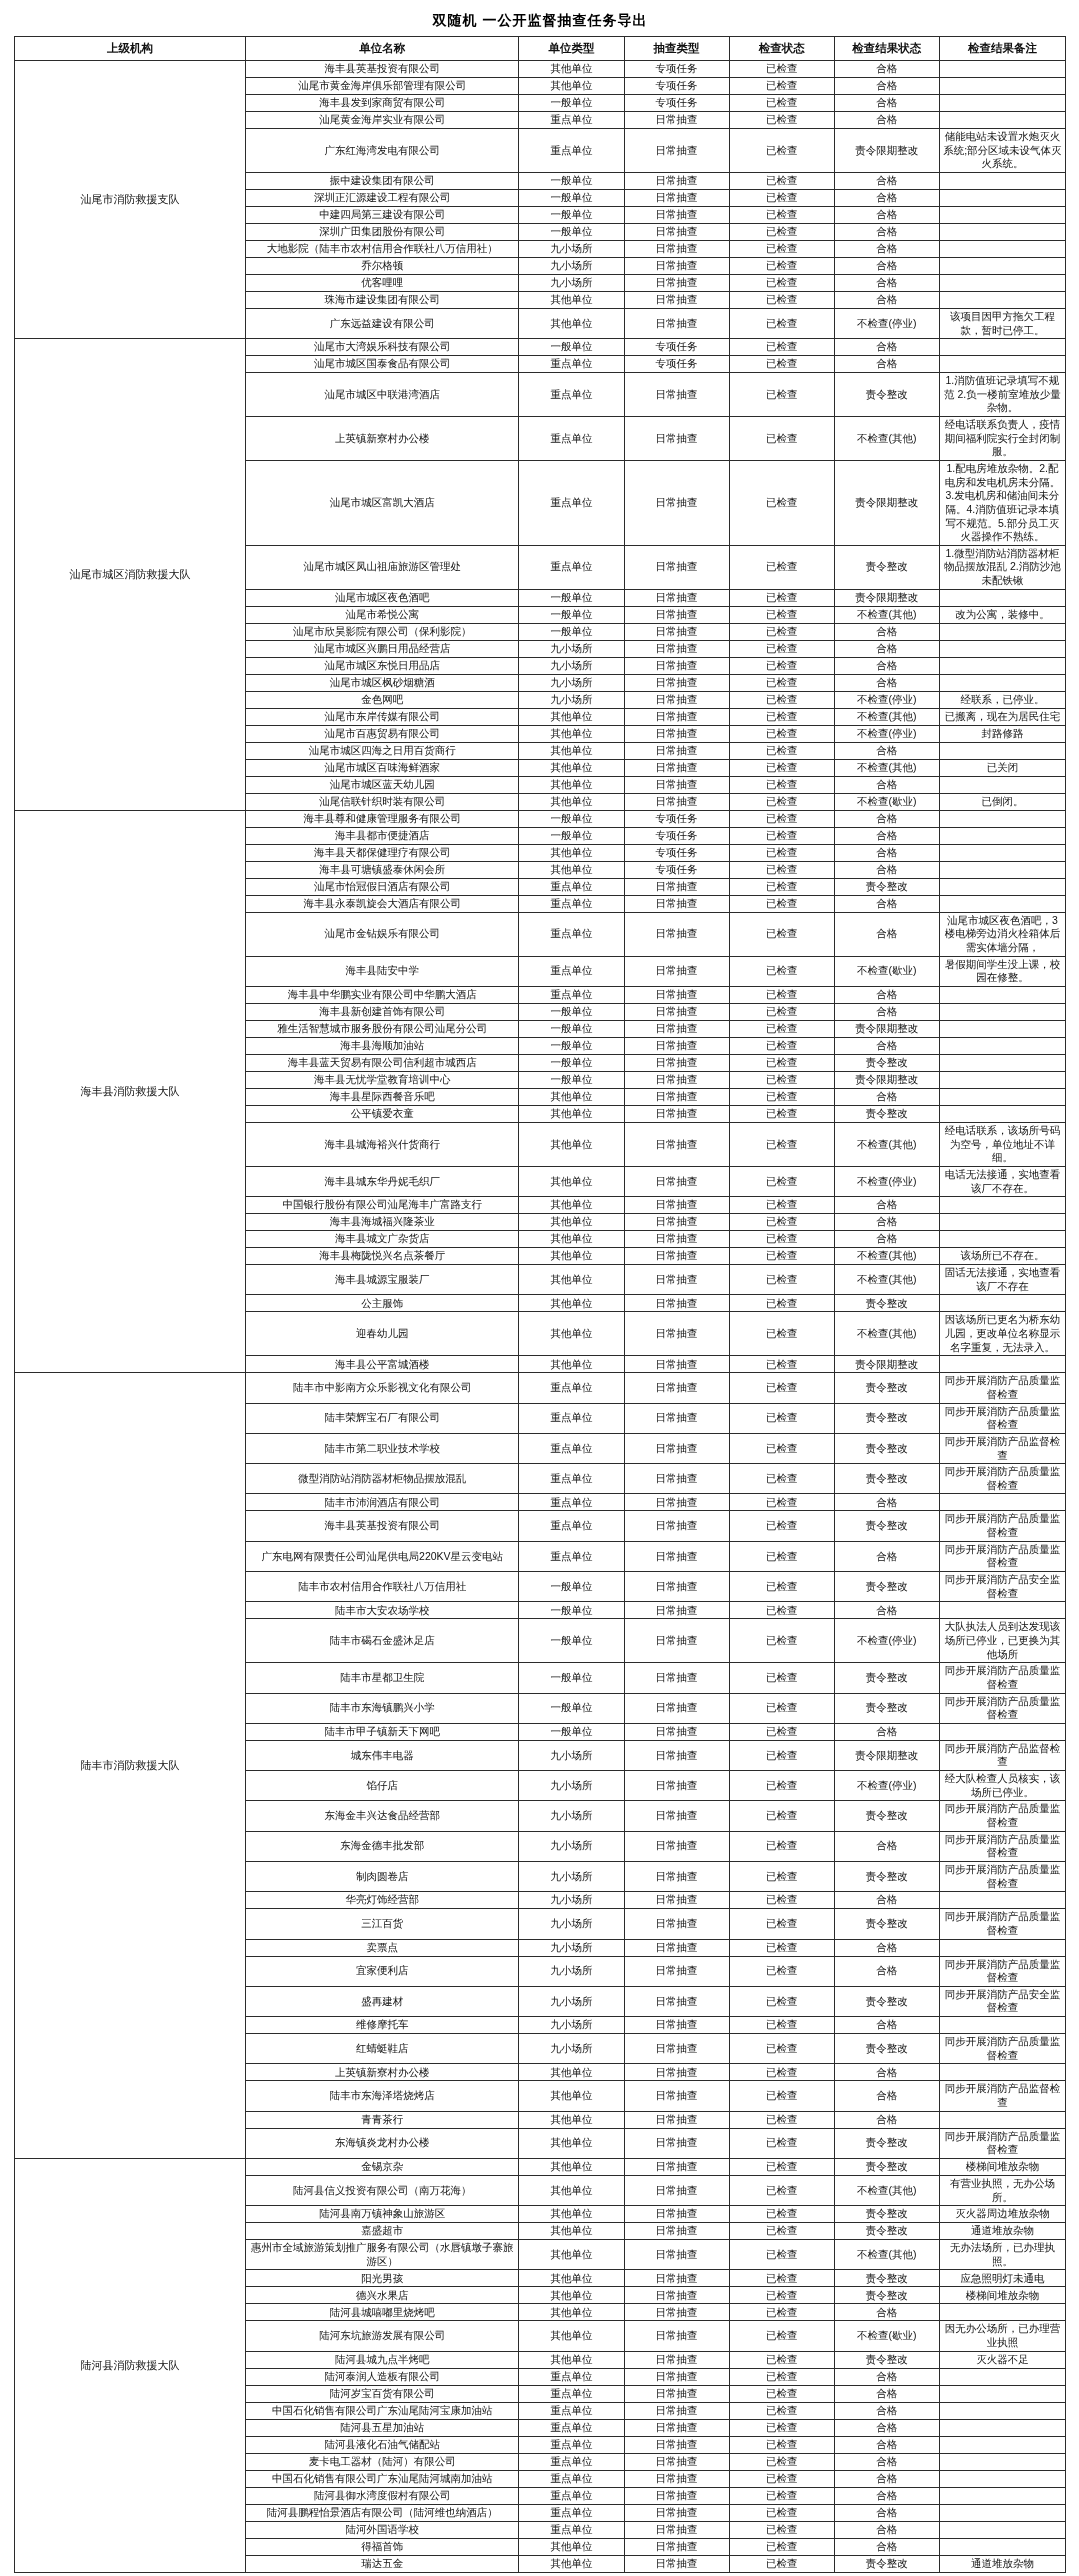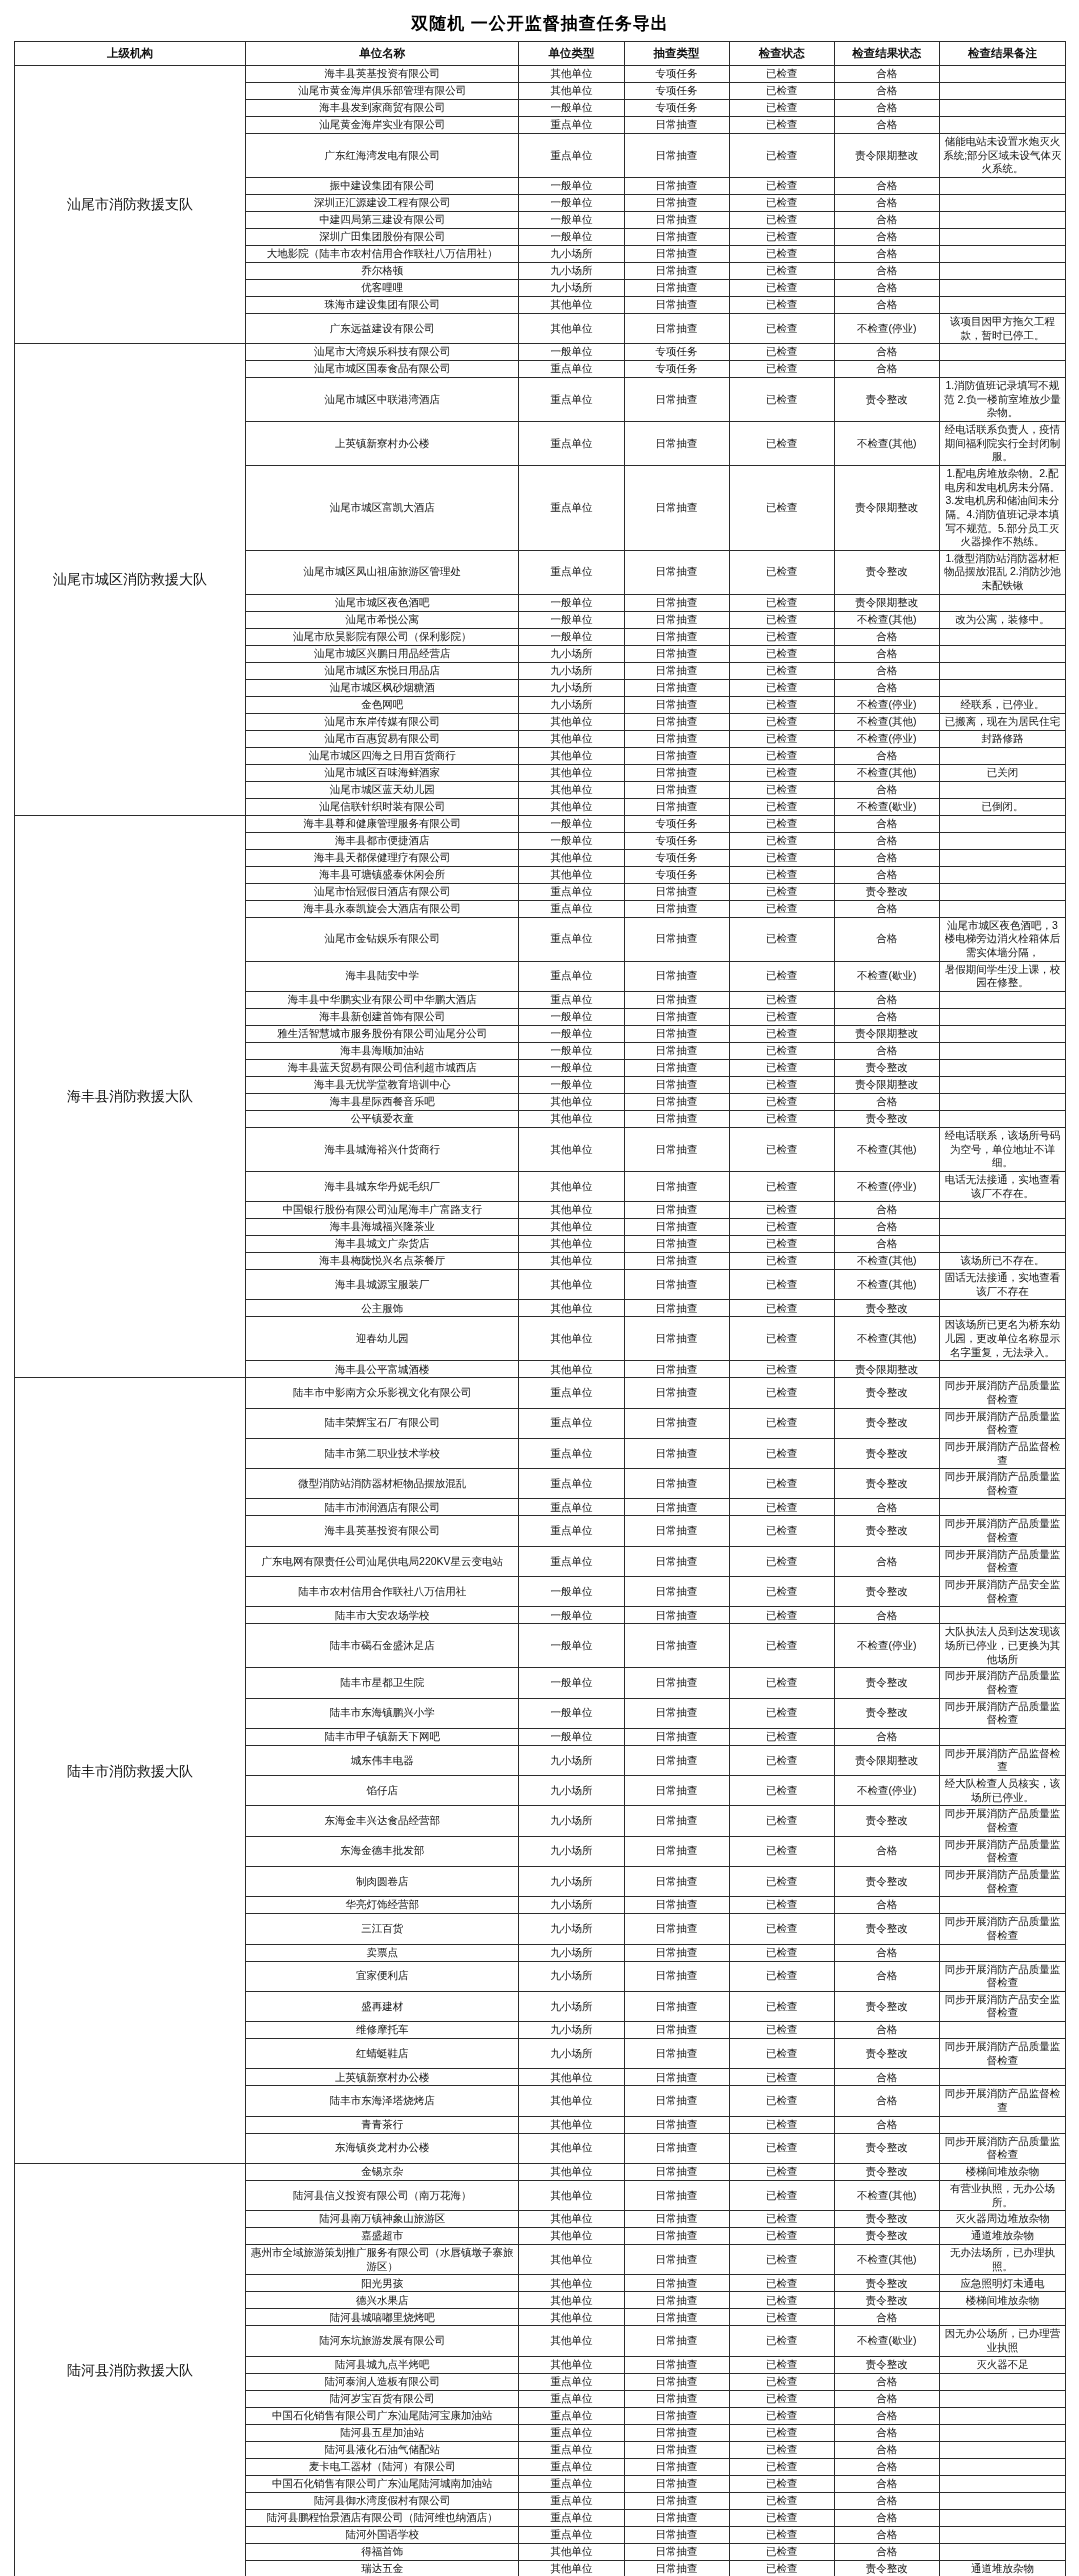--- a/index.html
+++ b/index.html
@@ -1,20 +1,20 @@
 <!DOCTYPE html>
 <html><head>
 <meta charset="utf-8">
 <style>
   html, body { margin: 0; padding: 0; background: #ffffff; }
   body { font-family: "Liberation Sans", "DejaVu Sans", sans-serif; color: #111; }
   .page { width: 1080px; margin: 0 auto; padding-top: 8px; }
   .title {
     text-align: center;
-    font-size: 17px;
+    font-size: 14px;
     font-weight: bold;
     color: #000;
     margin: 4px 0 6px 0;
     letter-spacing: 1px;
   }
   table.audit {
     border-collapse: collapse;
     width: 1052px;
     margin: 0 auto 10px auto;
     table-layout: fixed;
@@ -30,21 +30,21 @@
     color: #111;
   }
   table.audit th {
     font-weight: bold;
     font-size: 11.5px;
     padding: 4px 2px;
     background: #ffffff;
     margin-top: 24px;
   }
   table.audit td.org {
-    font-size: 14px;
+    font-size: 11px;
     vertical-align: middle;
   }
   table.audit td { height: 14px; }
 </style>
 </head>
 <body>
 
 <div class="page">
   <div class="title">双随机 一公开监督抽查任务导出</div>
   <table class="audit">

